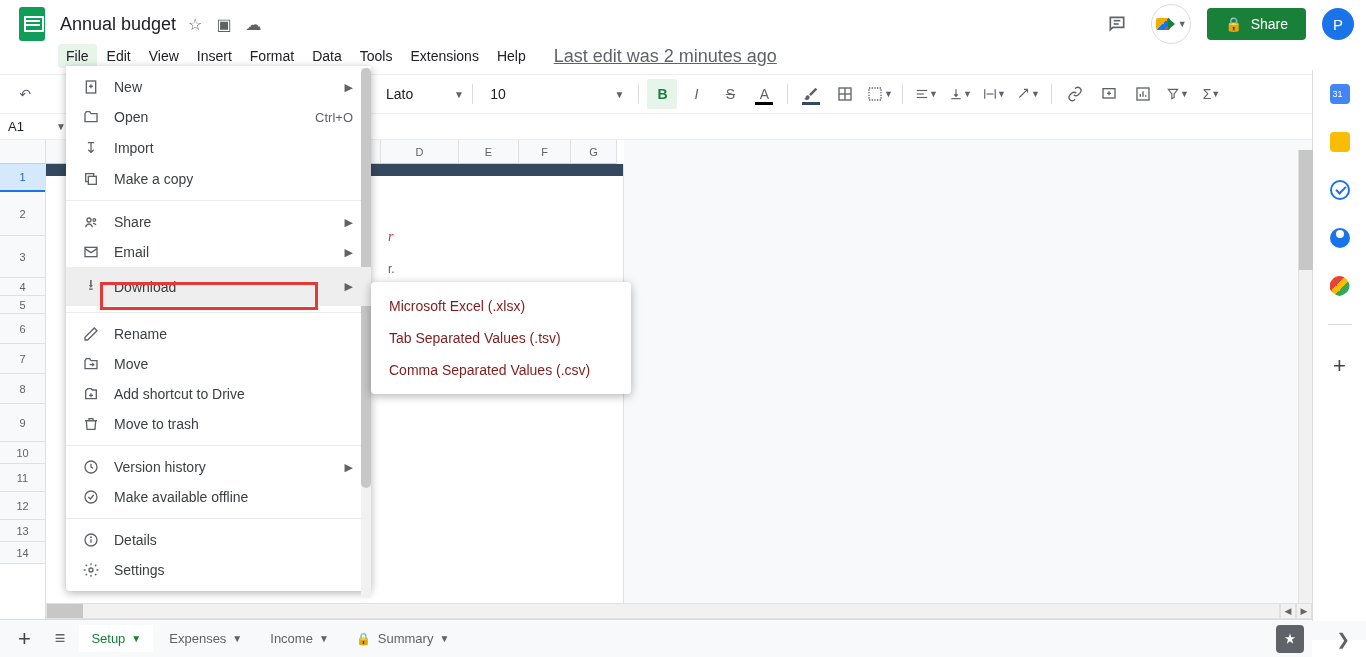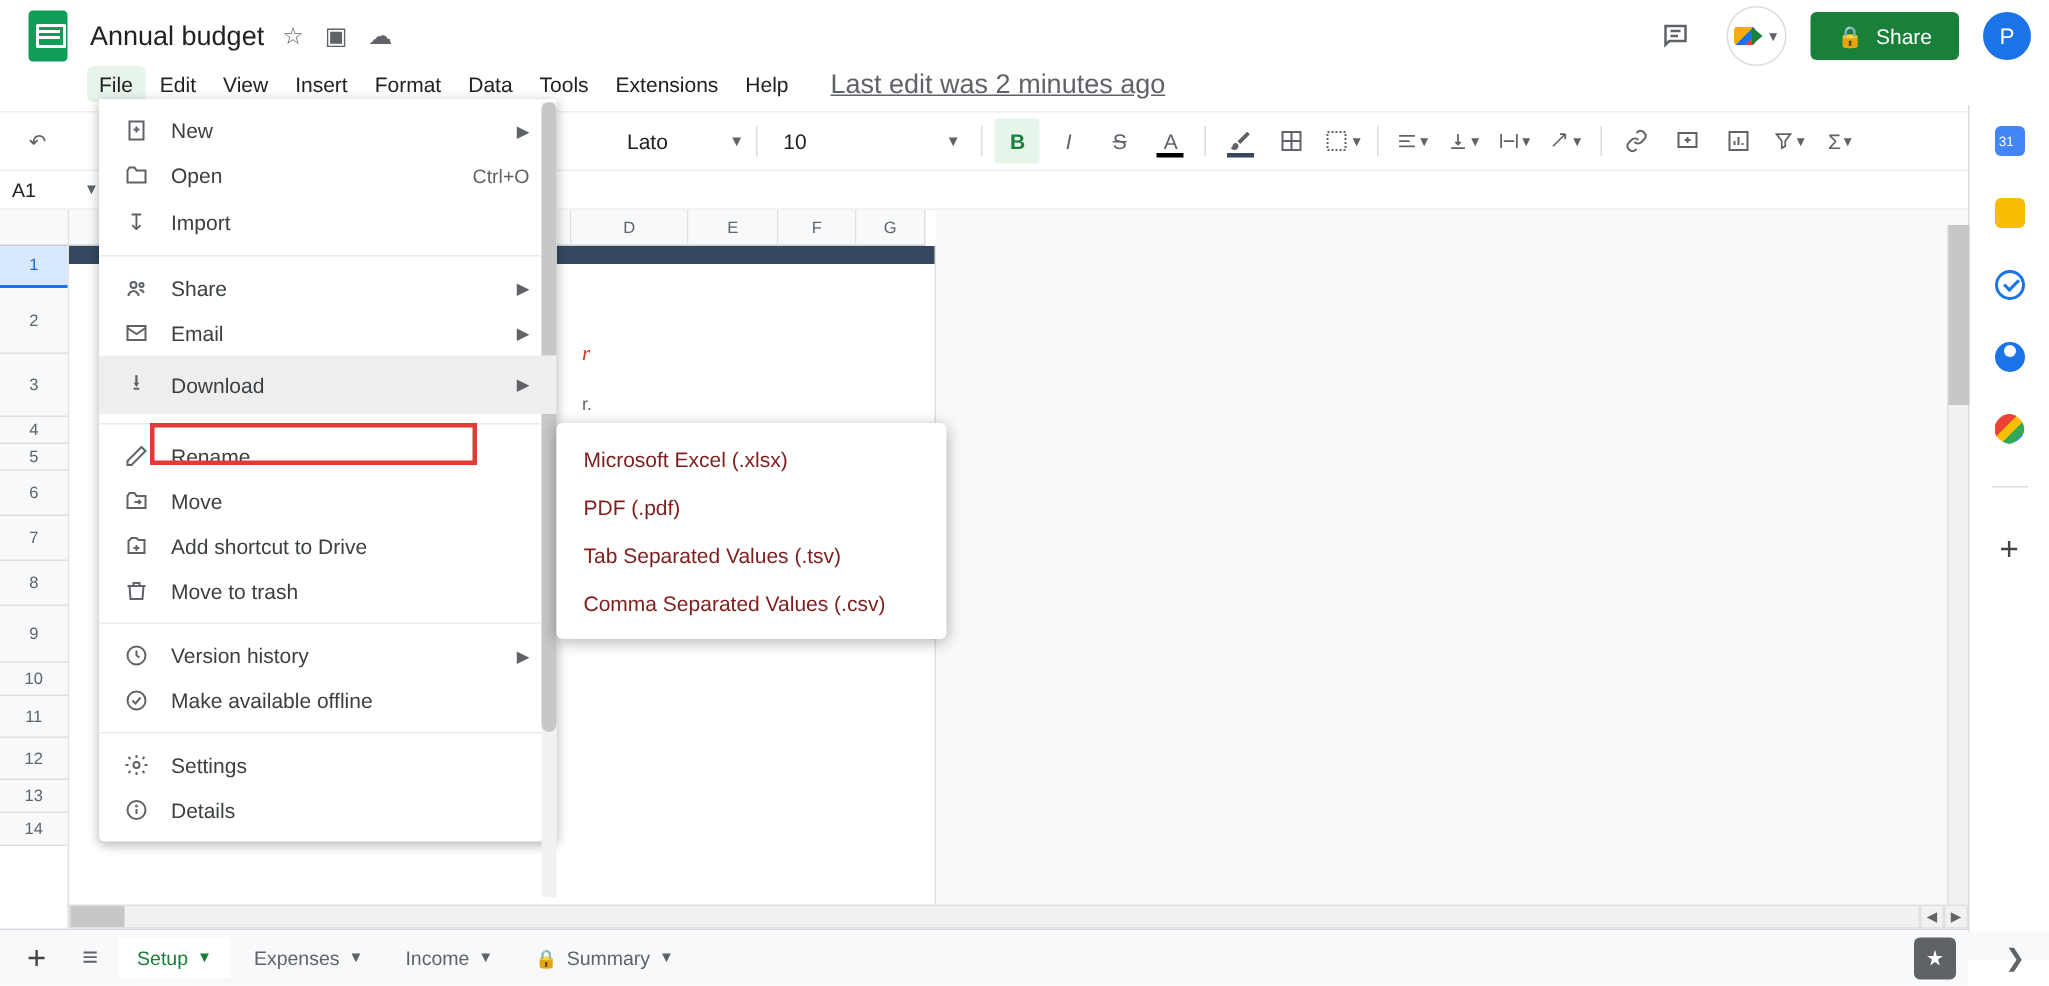--- a/index.html
+++ b/index.html
@@ -20,21 +20,21 @@
 .avatar { width: 32px; height: 32px; border-radius: 50%; background: #1a73e8; color: #fff; display: flex; align-items: center; justify-content: center; font-size: 15px; font-weight: 500; }
 
 .menubar { display: flex; align-items: center; padding: 4px 12px 6px 58px; font-size: 14px; color: #202124; gap: 2px; }
 .menubar .mi { padding: 4px 8px; cursor: pointer; border-radius: 4px; }
 .menubar .mi.active { background: #e6f4ea; }
 .last-edit { color: #5f6368; text-decoration: underline; margin-left: 18px; font-size: 18px; cursor: pointer; }
 
 .toolbar { display: flex; align-items: center; padding: 4px 10px; border-top: 1px solid #eee; border-bottom: 1px solid #eee; height: 40px; gap: 4px; color: #5f6368; position: relative; }
 .tbtn { width: 30px; height: 30px; display: flex; align-items: center; justify-content: center; cursor: pointer; border-radius: 2px; font-size: 14px; }
 .tsep { width: 1px; height: 20px; background: #dadce0; margin: 0 4px; }
-.font-name { width: 82px; display:flex; align-items:center; font-size: 14px; color: #202124; padding-left: 4px; margin-left: 32px; }
+.font-name { width: 82px; display:flex; align-items:center; font-size: 14px; color: #202124; padding-left: 4px; }
 .font-caret { margin-left: auto; font-size: 10px; color: #5f6368; }
 .font-size { width: 34px; text-align: center; font-size: 14px; color: #202124; }
 .bold { font-weight: bold; color: #188038; background: #e6f4ea; }
 .text-color { position: relative; }
 .text-color::after { content: ""; position: absolute; bottom: 4px; left: 6px; width: 18px; height: 3px; background: #000; }
 .fill-color { position: relative; }
 .fill-color::after { content: ""; position: absolute; bottom: 4px; left: 6px; width: 18px; height: 3px; background: #34485f; }
 .collapse-up { margin-left: auto; }
 
 .namebox-row { display:flex; align-items:center; padding: 4px 8px; border-bottom: 1px solid #eee; height: 26px; font-size: 13px; color: #202124; }
@@ -318,20 +318,29 @@
           <path d="M3 7l2-3h5l2 3h9v12H3z"></path>
         </svg>
       </span>
       <span>Open</span>
       <span class="short">Ctrl+O</span>
     </div>
   <div class="dd-item">
       <span class="icn">↧</span>
       <span>Import</span>
     </div>
+  <div class="dd-item">
+      <span class="icn">
+        <svg width="16" height="16" viewBox="0 0 24 24" fill="none" stroke="#5f6368" stroke-width="2">
+          <rect x="8" y="8" width="12" height="12"></rect>
+          <path d="M16 8V4H4v12h4"></path>
+        </svg>
+      </span>
+      <span>Make a copy</span>
+    </div>
   <div class="dd-sep"></div>
   <div class="dd-item">
       <span class="icn">
         <svg width="16" height="16" viewBox="0 0 24 24" fill="none" stroke="#5f6368" stroke-width="2">
           <circle cx="9" cy="9" r="3"></circle>
           <path d="M15 14c2 0 4 1 4 3"></path>
           <circle cx="17" cy="9" r="2"></circle>
           <path d="M4 20c0-3 3-5 5-5s5 2 5 5"></path>
         </svg>
       </span>
@@ -407,43 +416,42 @@
           <circle cx="12" cy="12" r="9"></circle>
           <path d="M8 12l3 3 5-6"></path>
         </svg>
       </span>
       <span>Make available offline</span>
     </div>
   <div class="dd-sep"></div>
   <div class="dd-item">
       <span class="icn">
         <svg width="16" height="16" viewBox="0 0 24 24" fill="none" stroke="#5f6368" stroke-width="2">
-          <circle cx="12" cy="12" r="3"></circle>
-          <path d="M12 2v3m0 14v3M4 12H1m22 0h-3M6 6l-2-2m16 16l-2-2M6 18l-2 2M20 4l-2 2"></path>
-        </svg>
-      </span>
-      <span>Settings</span>
-    </div>
-  <div class="dd-item">
-      <span class="icn">
-        <svg width="16" height="16" viewBox="0 0 24 24" fill="none" stroke="#5f6368" stroke-width="2">
           <circle cx="12" cy="12" r="9"></circle>
           <line x1="12" y1="11" x2="12" y2="16"></line>
           <circle cx="12" cy="8" r="0.5" fill="#5f6368"></circle>
         </svg>
       </span>
       <span>Details</span>
     </div>
+  <div class="dd-item">
+      <span class="icn">
+        <svg width="16" height="16" viewBox="0 0 24 24" fill="none" stroke="#5f6368" stroke-width="2">
+          <circle cx="12" cy="12" r="3"></circle>
+          <path d="M12 2v3m0 14v3M4 12H1m22 0h-3M6 6l-2-2m16 16l-2-2M6 18l-2 2M20 4l-2 2"></path>
+        </svg>
+      </span>
+      <span>Settings</span>
+    </div>
 </div>
 
 <div class="dd-highlight-box"></div>
 
 <div class="submenu">
   <div class="sm-item">Microsoft Excel (.xlsx)</div>
-  <div class="sm-item">PDF (.pdf)</div>
   <div class="sm-item">Tab Separated Values (.tsv)</div>
   <div class="sm-item">Comma Separated Values (.csv)</div>
 </div>
 
 <div class="right-panel">
   <div class="ric r-cal"></div>
   <div class="ric r-keep"></div>
   <div class="ric r-tasks"></div>
   <div class="ric r-contacts"></div>
   <div class="ric r-maps"></div>

